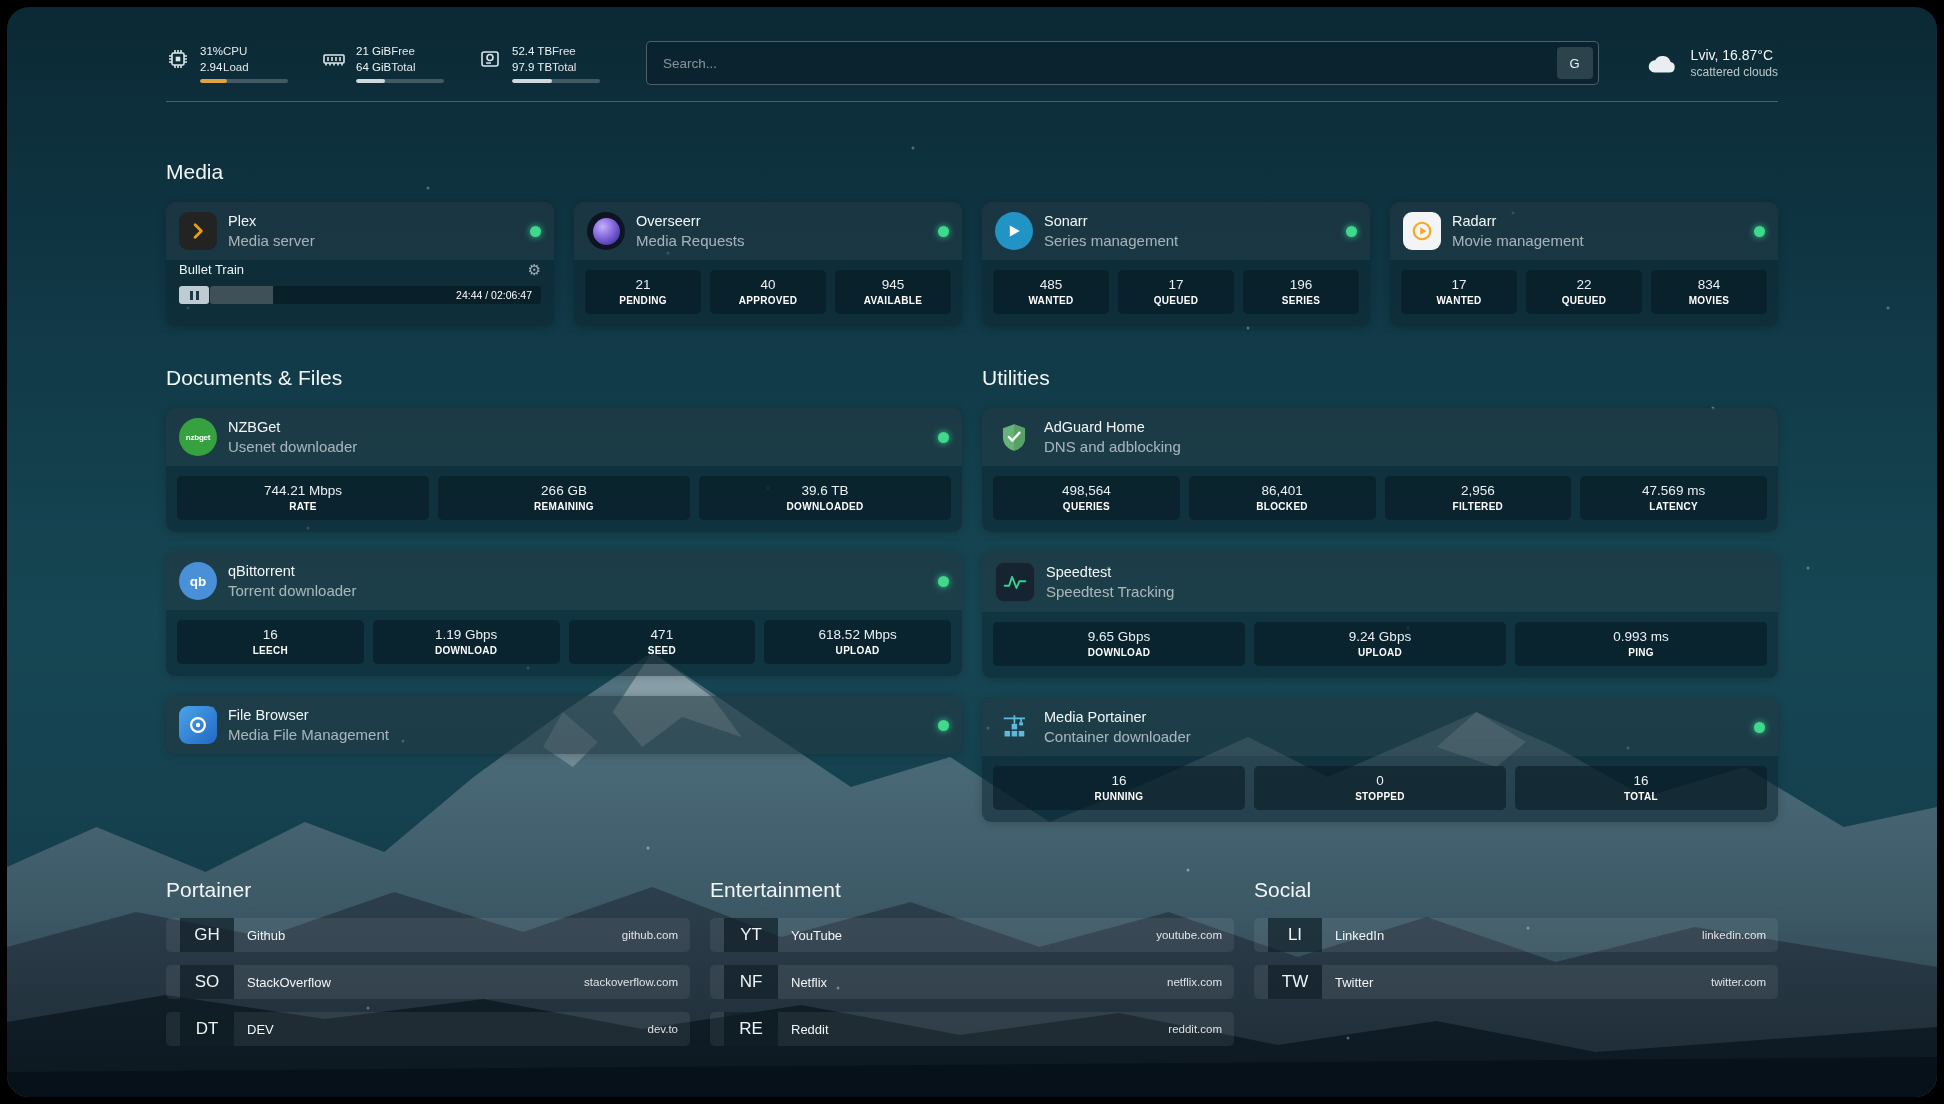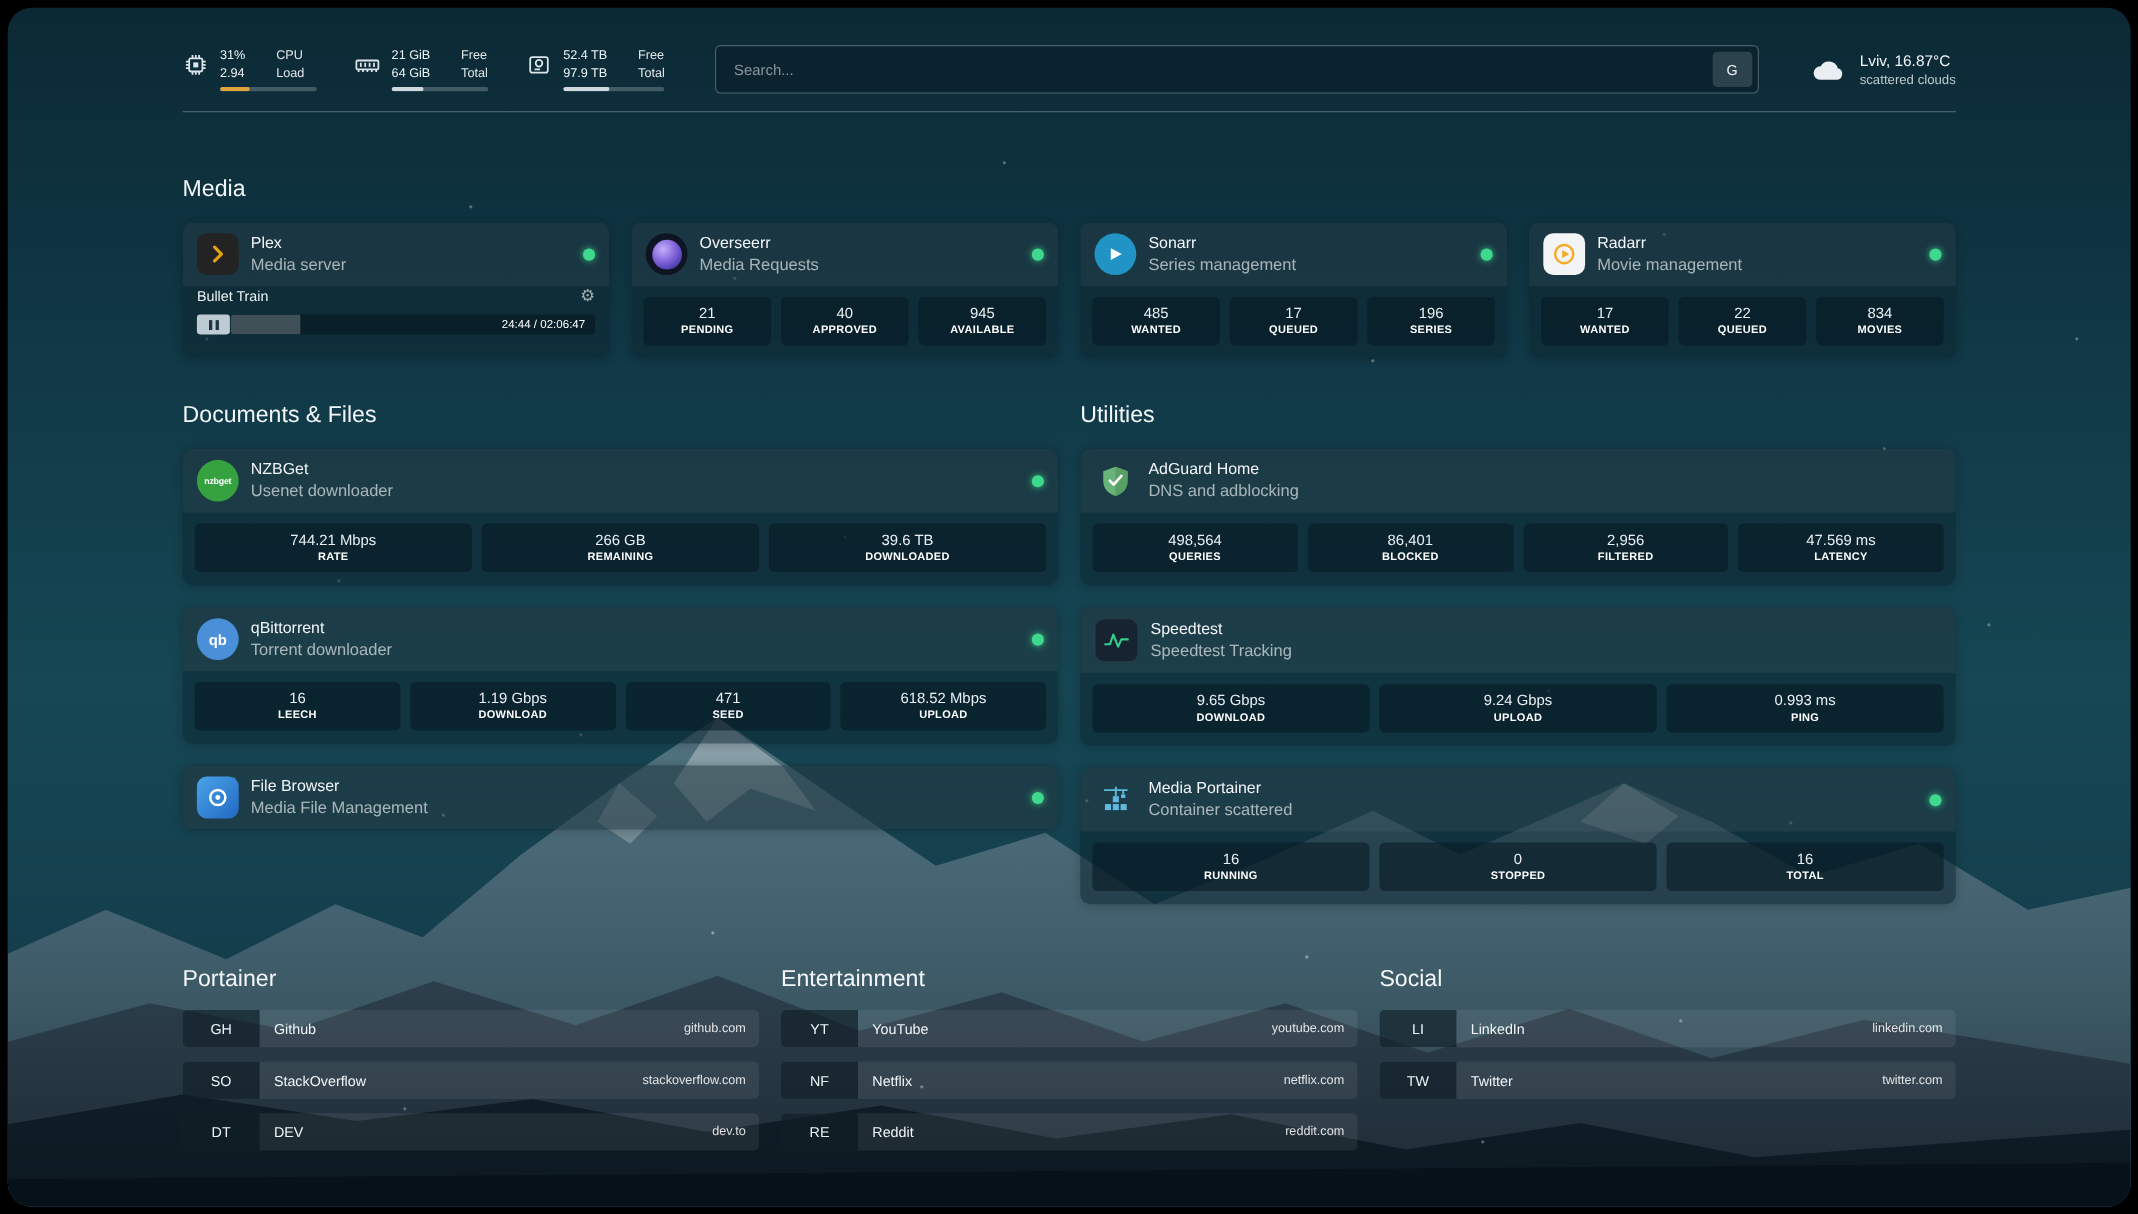--- a/index.html
+++ b/index.html
@@ -23,21 +23,21 @@
       395px 733px 0 .5px rgba(255,255,255,.45), 1520px 920px 0 .5px rgba(255,255,255,.35),
       830px 980px 0 .5px rgba(255,255,255,.35), 360px 1000px 0 .5px rgba(255,255,255,.3),
       1340px 1030px 0 .5px rgba(255,255,255,.3), 1880px 300px 0 .5px rgba(255,255,255,.3);}
   .content{position:relative;width:1612px;margin:0 auto;}
 
   
   .topbar{display:flex;align-items:center;padding-top:34px;}
   .res{display:flex;align-items:flex-start;gap:10px;margin-right:34px;}
   .res-icon{width:24px;height:24px;margin-top:4px;flex:none;}
   .res-body{min-width:88px;}
-  .res-rows{display:flex;gap:28px;}
+  .res-rows{display:flex;gap:0;}
   .res-col{font-size:11.5px;line-height:1.4;color:#eef4f6;white-space:nowrap;}
   .res-col.labs{color:rgba(255,255,255,.88);}
   .res-bar{margin-top:4px;height:4px;border-radius:2px;background:rgba(255,255,255,.22);overflow:hidden;}
   .res-fill{height:100%;border-radius:2px;}
   .res-fill.cpu{background:#dfa43e;}
   .res-fill.mem,.res-fill.disk{background:#cfd8dd;}
   .search{flex:1;display:flex;align-items:center;height:42px;margin:0 46px 0 12px;
     background:rgba(9,30,40,.55);border:1px solid rgba(255,255,255,.28);border-radius:5px;padding:0 5px 0 14px;}
   .search input{flex:1;background:transparent;border:none;outline:none;color:#eef4f6;
     font-size:13.5px;font-family:inherit;}
@@ -95,22 +95,22 @@
   .track{flex:1;height:18px;border-radius:3px;background:rgba(5,20,28,.55);position:relative;overflow:hidden;cursor:pointer;}
   .track-fill{height:100%;background:rgba(255,255,255,.22);}
   .track-time{position:absolute;right:9px;top:3px;font-size:10.5px;color:#fff;white-space:nowrap;}
 
   
   .bookmarks{display:grid;grid-template-columns:repeat(3,1fr);gap:20px;margin-top:56px;}
   .bm-title{margin-bottom:16px;}
   .bm-row{display:flex;align-items:center;height:34px;background:rgba(255,255,255,.07);
     border-radius:5px;margin-bottom:13px;overflow:hidden;cursor:pointer;}
   .bm-row:last-child{margin-bottom:0;}
-  .bm-abbr{width:70px;align-self:stretch;background:rgba(5,20,28,.6);display:flex;
-    align-items:center;justify-content:center;font-size:13px;color:#eef4f6;flex:none;}
+  .bm-abbr{width:54px;align-self:stretch;background:rgba(5,20,28,.6);display:flex;
+    align-items:center;justify-content:center;font-size:17px;color:#eef4f6;flex:none;margin-left:14px;}
   .bm-name{margin-left:13px;font-size:13px;color:#f0f5f7;}
   .bm-url{margin-left:auto;margin-right:12px;font-size:11.5px;color:rgba(255,255,255,.85);}
 </style>
 </head>
 <body>
 
 <div class="window">
 
   <svg class="mountains" viewBox="0 0 1944 480" preserveAspectRatio="none">
     <polygon fill="#8da2ae" opacity="0.55" points="0,250 90,210 200,255 300,205 380,235 470,160 560,95 650,35 760,110 850,170 950,140 1050,205 1150,165 1250,120 1330,160 1400,130 1480,95 1560,130 1650,180 1750,150 1850,210 1944,190 1944,480 0,480"></polygon>
@@ -482,21 +482,21 @@
                 <path d="M19.5 4 V15 M6 8 H33 M28 8 v5" stroke="#5fb9de" stroke-width="2.2" fill="none"></path>
                 <rect x="25.5" y="13" width="5" height="4" fill="#5fb9de"></rect>
                 <rect x="16" y="15" width="7" height="7" fill="#5fb9de"></rect>
                 <rect x="7" y="24" width="7" height="7" fill="#5fb9de"></rect>
                 <rect x="16" y="24" width="7" height="7" fill="#5fb9de"></rect>
                 <rect x="25" y="24" width="7" height="7" fill="#5fb9de"></rect>
               </svg>
             </span>
             <div>
               <div class="sname">Media Portainer</div>
-              <div class="sdesc">Container scattered</div>
+              <div class="sdesc">Container downloader</div>
             </div>
             <span class="dot"></span>
           </div>
           <div class="stats">
             <div class="stat">
               <div class="sval">16</div>
                 <div class="slab">RUNNING</div>
             </div>
             <div class="stat">
               <div class="sval">0</div>

